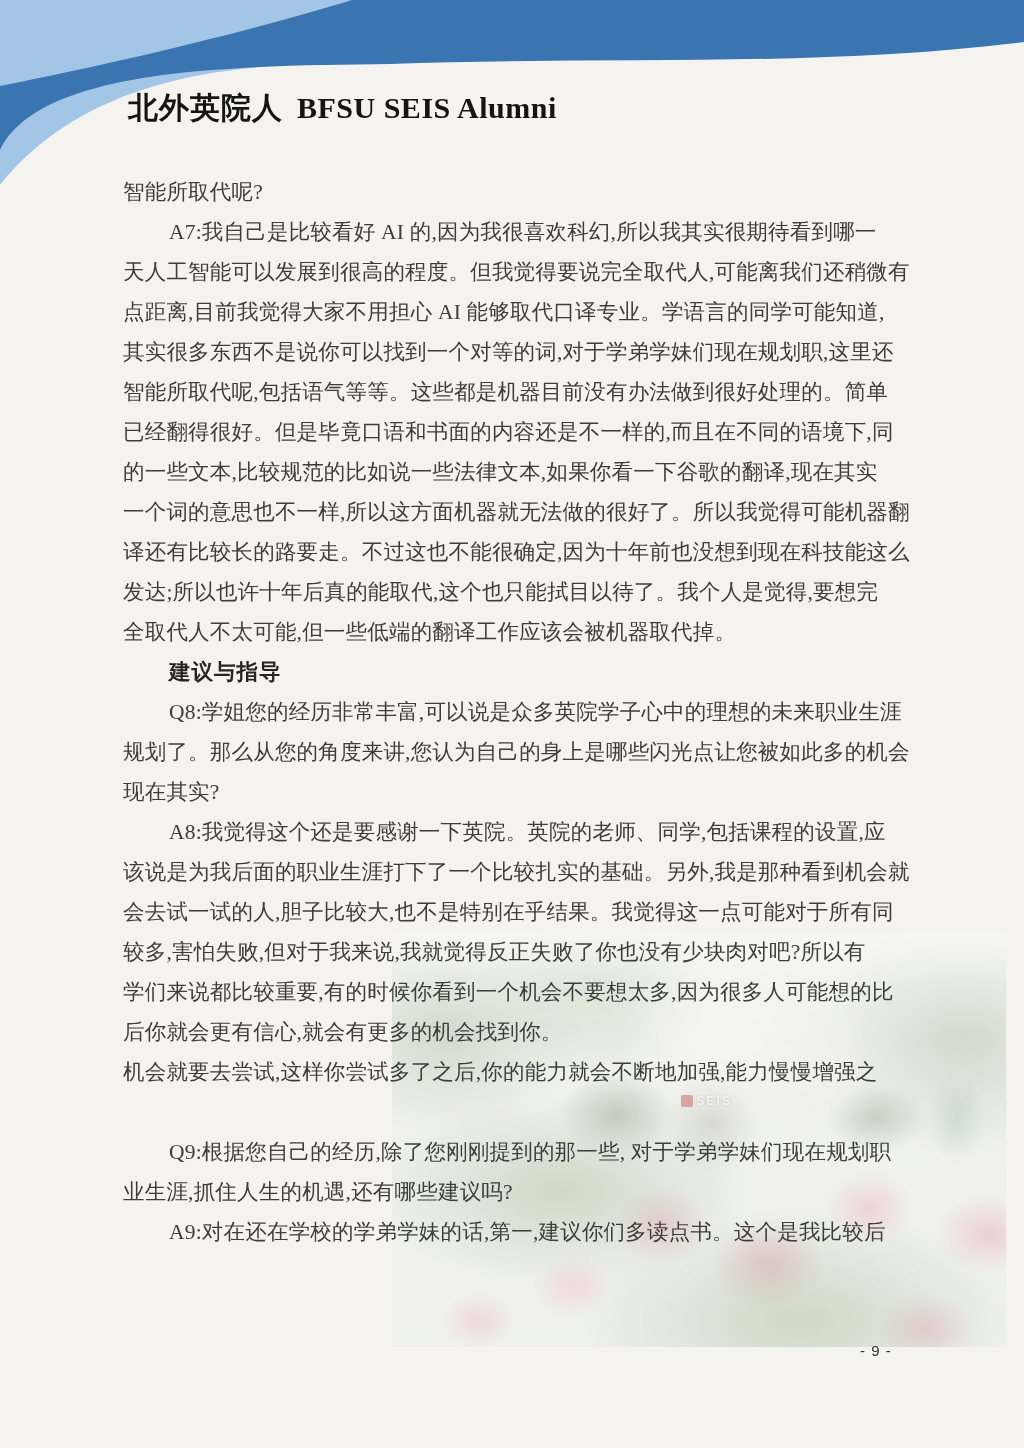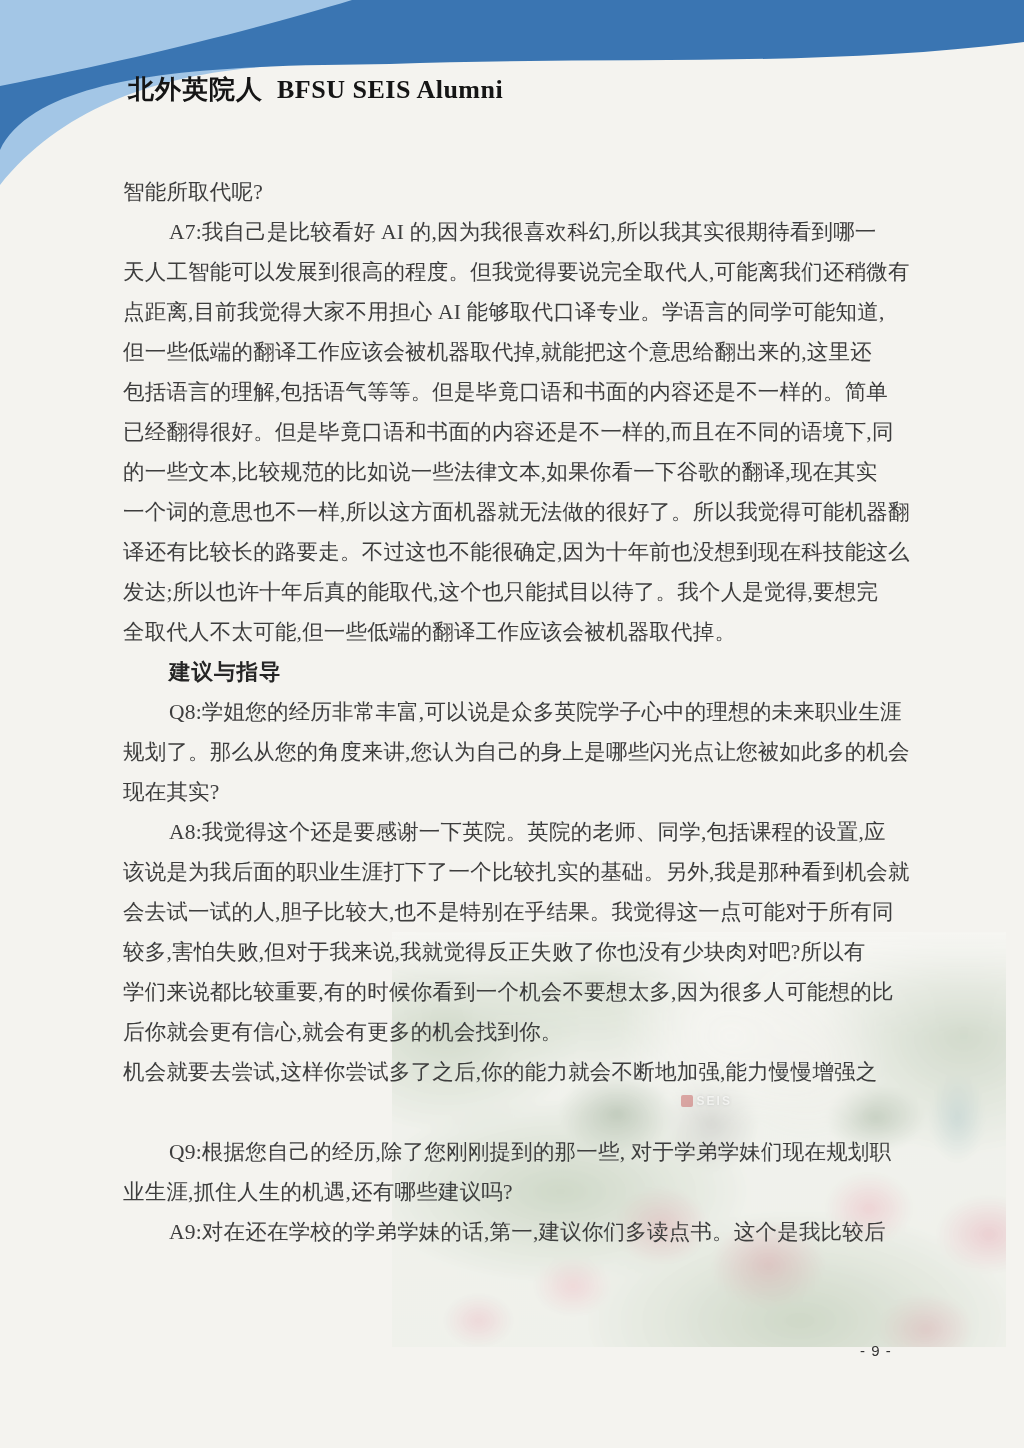--- a/index.html
+++ b/index.html
@@ -8,22 +8,22 @@
     position:relative;
     width:1024px; height:1448px;
     background:#f4f3ef;
     overflow:hidden;
     font-family:"Liberation Serif","DejaVu Serif",serif;
   }
   
   .header-art { position:absolute; left:0; top:0; width:1024px; height:250px; z-index:1; }
   
   .masthead {
-    position:absolute; left:128px; top:72px; z-index:3;
-    font-size:26px; font-weight:bold; color:#151515;
+    position:absolute; left:128px; top:88px; z-index:3;
+    font-size:30px; font-weight:bold; color:#151515;
     letter-spacing:1px; white-space:nowrap;
   }
   .masthead .en { margin-left:14px; letter-spacing:0.5px; }
   
   .photo {
     position:absolute; left:392px; top:932px; width:614px; height:415px;
     z-index:1; overflow:hidden;
   }
   .photo-inner {
     position:absolute; left:-8px; top:-8px; right:-8px; bottom:-8px;
@@ -106,22 +106,22 @@
       <span class="seis-heart"></span>
       <span class="seis-text">SEIS</span>
     </div>
   </div>
 
   <div class="body-text" id="body-lines">
       <div class="line">智能所取代呢?</div>
       <div class="line indent">A7:我自己是比较看好 AI 的,因为我很喜欢科幻,所以我其实很期待看到哪一</div>
       <div class="line">天人工智能可以发展到很高的程度。但我觉得要说完全取代人,可能离我们还稍微有</div>
       <div class="line">点距离,目前我觉得大家不用担心 AI 能够取代口译专业。学语言的同学可能知道,</div>
-      <div class="line">但一些低端的翻译工作应该会被机器取代掉,就能把这个意思给翻出来的,这里还</div>
-      <div class="line">包括语言的理解,包括语气等等。但是毕竟口语和书面的内容还是不一样的。简单</div>
+      <div class="line">其实很多东西不是说你可以找到一个对等的词,对于学弟学妹们现在规划职,这里还</div>
+      <div class="line">智能所取代呢,包括语气等等。这些都是机器目前没有办法做到很好处理的。简单</div>
       <div class="line">已经翻得很好。但是毕竟口语和书面的内容还是不一样的,而且在不同的语境下,同</div>
       <div class="line">的一些文本,比较规范的比如说一些法律文本,如果你看一下谷歌的翻译,现在其实</div>
       <div class="line">一个词的意思也不一样,所以这方面机器就无法做的很好了。所以我觉得可能机器翻</div>
       <div class="line">译还有比较长的路要走。不过这也不能很确定,因为十年前也没想到现在科技能这么</div>
       <div class="line">发达;所以也许十年后真的能取代,这个也只能拭目以待了。我个人是觉得,要想完</div>
       <div class="line">全取代人不太可能,但一些低端的翻译工作应该会被机器取代掉。</div>
       <div class="line indent bold">建议与指导</div>
       <div class="line indent">Q8:学姐您的经历非常丰富,可以说是众多英院学子心中的理想的未来职业生涯</div>
       <div class="line">规划了。那么从您的角度来讲,您认为自己的身上是哪些闪光点让您被如此多的机会</div>
       <div class="line">现在其实?</div>

